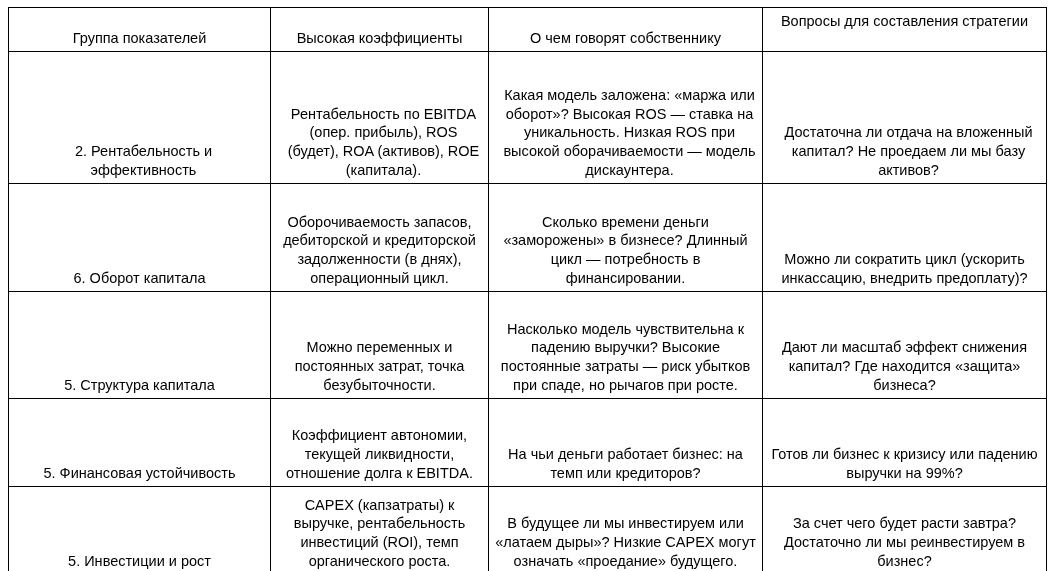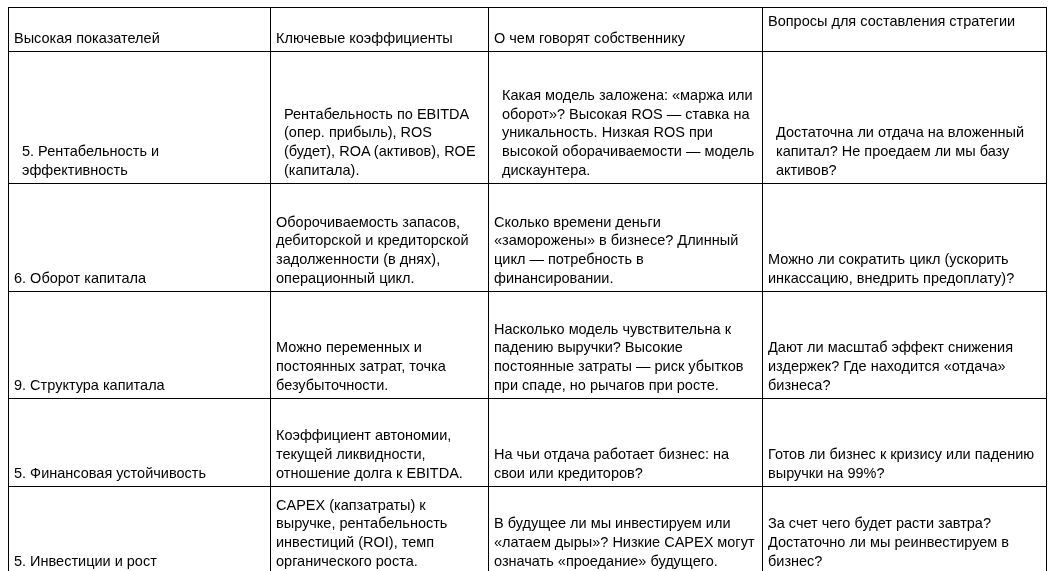--- a/index.html
+++ b/index.html
@@ -35,21 +35,21 @@
   table.metrics-table col.c3 { width: 274px; }
   table.metrics-table col.c4 { width: 284px; }
 
   table.metrics-table td,
   table.metrics-table th {
     border: 1px solid #000000;
     padding: 2px 5px 3px 5px;
     font-size: 14.5px;
     line-height: 1.30;
     font-weight: normal;
-    text-align: left;
+    text-align: center;
     vertical-align: bottom;
     color: #000000;
     font-family: "Liberation Sans", sans-serif;
     word-wrap: break-word;
     overflow-wrap: break-word;
   }
   table.metrics-table thead th {
     vertical-align: bottom;
     height: 36px;
   }
@@ -83,49 +83,49 @@
 <div id="page-root">
   <table class="metrics-table">
     <colgroup>
       <col class="c1">
       <col class="c2">
       <col class="c3">
       <col class="c4">
     </colgroup>
     <thead>
       <tr>
-        <th class="head-cell">Высокая показателей</th>
-        <th class="head-cell">Ключевые коэффициенты</th>
+        <th class="head-cell">Группа показателей</th>
+        <th class="head-cell">Высокая коэффициенты</th>
         <th class="head-cell">О чем говорят собственнику</th>
         <th class="head-cell head-last">Вопросы для составления стратегии</th>
       </tr>
     </thead>
     <tbody>
       <tr class="row-1">
-        <td class="col-group">5. Рентабельность и эффективность</td>
+        <td class="col-group">2. Рентабельность и эффективность</td>
         <td class="col-ratios">Рентабельность по EBITDA (опер. прибыль), ROS (будет), ROA (активов), ROE (капитала).</td>
         <td class="col-meaning">Какая модель заложена: «маржа или оборот»? Высокая ROS — ставка на уникальность. Низкая ROS при высокой оборачиваемости — модель дискаунтера.</td>
         <td class="col-questions">Достаточна ли отдача на вложенный капитал? Не проедаем ли мы базу активов?</td>
       </tr>
       <tr class="row-2">
         <td class="col-group">6. Оборот капитала</td>
         <td class="col-ratios"> Оборочиваемость запасов, дебиторской и кредиторской задолженности (в днях), операционный цикл.</td>
         <td class="col-meaning">Сколько времени деньги «заморожены» в бизнесе? Длинный цикл — потребность в финансировании.</td>
         <td class="col-questions">Можно ли сократить цикл (ускорить инкассацию, внедрить предоплату)?</td>
       </tr>
       <tr class="row-3">
-        <td class="col-group">9. Структура капитала</td>
+        <td class="col-group">5. Структура капитала</td>
         <td class="col-ratios">Можно переменных и постоянных затрат, точка безубыточности.</td>
         <td class="col-meaning">Насколько модель чувствительна к падению выручки? Высокие постоянные затраты — риск убытков при спаде, но рычагов при росте.</td>
-        <td class="col-questions">Дают ли масштаб эффект снижения издержек? Где находится «отдача» бизнеса?</td>
+        <td class="col-questions">Дают ли масштаб эффект снижения капитал? Где находится «защита» бизнеса?</td>
       </tr>
       <tr class="row-4">
         <td class="col-group">5. Финансовая устойчивость</td>
         <td class="col-ratios">Коэффициент автономии, текущей ликвидности, отношение долга к EBITDA.</td>
-        <td class="col-meaning">На чьи отдача работает бизнес: на свои или кредиторов?</td>
+        <td class="col-meaning">На чьи деньги работает бизнес: на темп или кредиторов?</td>
         <td class="col-questions">Готов ли бизнес к кризису или падению выручки на 99%?</td>
       </tr>
       <tr class="row-5">
         <td class="col-group">5. Инвестиции и рост</td>
         <td class="col-ratios">CAPEX (капзатраты) к выручке, рентабельность инвестиций (ROI), темп органического роста.</td>
         <td class="col-meaning"> В будущее ли мы инвестируем или «латаем дыры»? Низкие CAPEX могут означать «проедание» будущего.</td>
         <td class="col-questions">За счет чего будет расти завтра? Достаточно ли мы реинвестируем в бизнес?</td>
       </tr>
     </tbody>
   </table>

